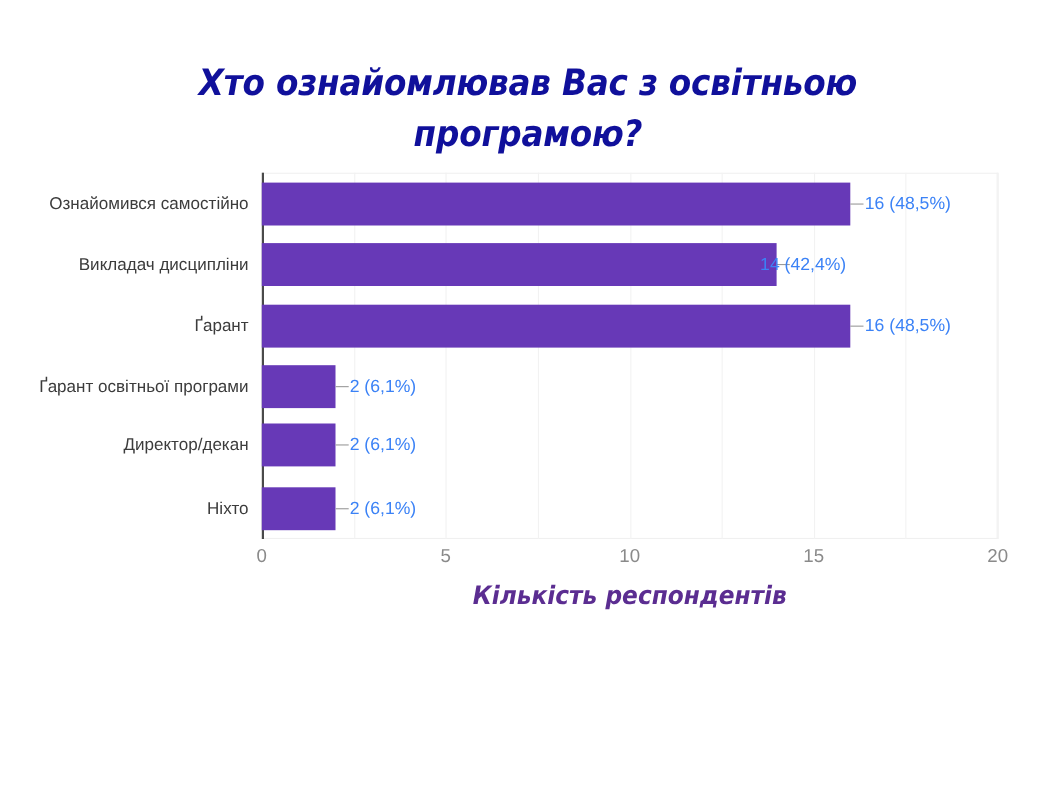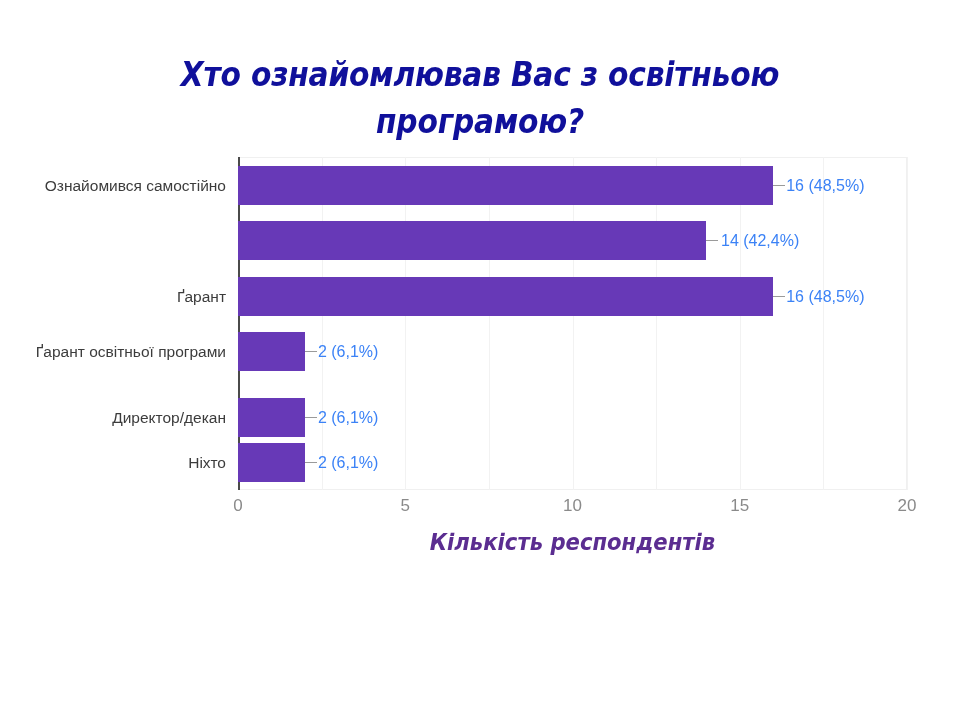--- a/index.html
+++ b/index.html
@@ -191,37 +191,38 @@
     <div class="axis-line"></div>
 
     <div id="bars">
         <div class="bar-band" style="top: 9px; width: 669px;">
           <div class="bar-cat-label">Ознайомився самостійно</div>
           <div class="bar" style="width: 535.2px; background: rgb(103, 57, 183);"></div>
           <div class="leader" style="left: 535.2px;"></div>
           <div class="bar-value-label" style="left: 548.2px;">16 (48,5%)</div>
         </div>
         <div class="bar-band" style="top: 64.5px; width: 669px;">
+          <div class="bar-cat-label">Викладач дисципліни</div>
           <div class="bar" style="width: 468.3px; background: rgb(103, 57, 183);"></div>
           <div class="leader" style="left: 468.3px;"></div>
-          <div class="bar-value-label" style="left: 483px;">14 (42,4%)</div>
+          <div class="bar-value-label" style="left: 453px;">14 (42,4%)</div>
         </div>
         <div class="bar-band" style="top: 120px; width: 669px;">
           <div class="bar-cat-label">Ґарант</div>
           <div class="bar" style="width: 535.2px; background: rgb(103, 57, 183);"></div>
           <div class="leader" style="left: 535.2px;"></div>
           <div class="bar-value-label" style="left: 548.2px;">16 (48,5%)</div>
         </div>
         <div class="bar-band" style="top: 175.5px; width: 669px;">
           <div class="bar-cat-label clipped" style="width: 218px; ">Ґарант освітньої програми</div>
           <div class="bar" style="width: 66.9px; background: rgb(103, 57, 183);"></div>
           <div class="leader" style="left: 66.9px;"></div>
           <div class="bar-value-label" style="left: 79.9px;">2 (6,1%)</div>
         </div>
-        <div class="bar-band" style="top: 241px; width: 543px;">
+        <div class="bar-band" style="top: 228px; width: 543px;">
           <div class="bar-cat-label">Директор/декан</div>
           <div class="bar" style="width: 66.9px; background: rgb(103, 57, 183);"></div>
           <div class="leader" style="left: 66.9px;"></div>
           <div class="bar-value-label" style="left: 79.9px;">2 (6,1%)</div>
         </div>
         <div class="bar-band" style="top: 286.5px; width: 767px;">
           <div class="bar-cat-label">Ніхто</div>
           <div class="bar" style="width: 66.9px; background: rgb(103, 57, 183);"></div>
           <div class="leader" style="left: 66.9px;"></div>
           <div class="bar-value-label" style="left: 79.9px;">2 (6,1%)</div>

